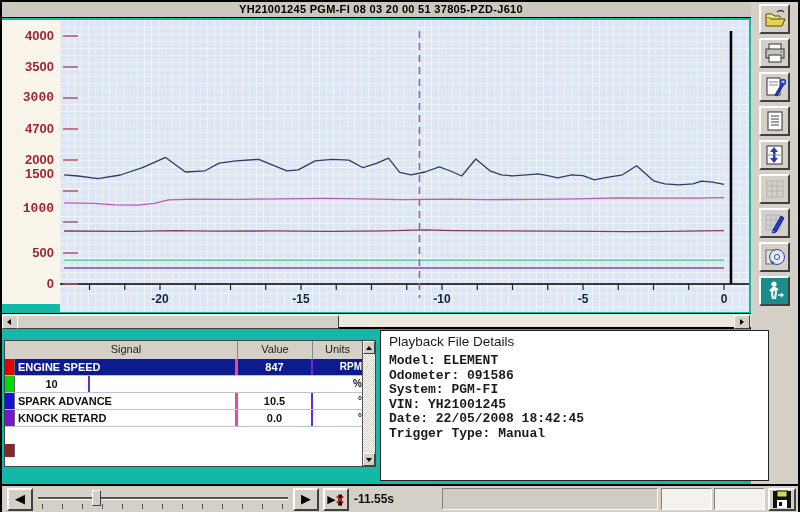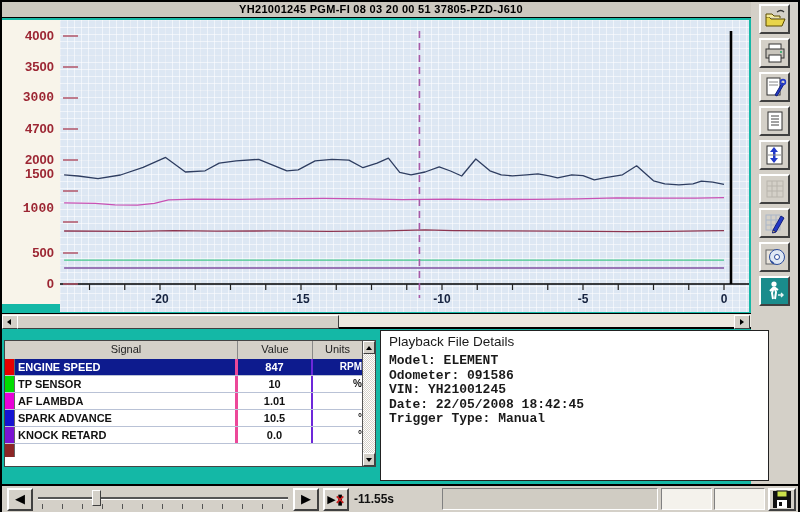--- a/index.html
+++ b/index.html
@@ -234,29 +234,22 @@
     </div>
     <div class="st-rows" id="strows">
         <div class="st-row sel">
           <span class="sw" style="background: rgb(232, 0, 0);"></span>
           <span class="c-sig">ENGINE SPEED</span>
           <span class="c-val">847</span>
           <span class="c-unit">RPM</span>
         </div>
         <div class="st-row">
           <span class="sw" style="background: rgb(0, 220, 0);"></span>
-          <span class="c-sig">TP SENSOR</span>
           <span class="c-val">10</span>
           <span class="c-unit">%</span>
-        </div>
-        <div class="st-row">
-          <span class="sw" style="background: rgb(232, 0, 216);"></span>
-          <span class="c-sig">AF LAMBDA</span>
-          <span class="c-val">1.01</span>
-          <span class="c-unit"></span>
         </div>
         <div class="st-row">
           <span class="sw" style="background: rgb(20, 20, 210);"></span>
           <span class="c-sig">SPARK ADVANCE</span>
           <span class="c-val">10.5</span>
           <span class="c-unit">°</span>
         </div>
         <div class="st-row">
           <span class="sw" style="background: rgb(122, 20, 210);"></span>
           <span class="c-sig">KNOCK RETARD</span>
@@ -273,20 +266,21 @@
         <span class="tri" style="left:2px;top:4px;border-left:3px solid transparent;border-right:3px solid transparent;border-top:4px solid #000;"></span>
       </div>
     </div>
   </div>
 
   <div class="details">
     <div class="pd-title">Playback File Details</div>
     <div id="pdlines">
         <div class="pd-line">Model: ELEMENT</div>
         <div class="pd-line">Odometer: 091586</div>
+        <div class="pd-line">System: PGM-FI</div>
         <div class="pd-line">VIN: YH21001245</div>
         <div class="pd-line">Date: 22/05/2008 18:42:45</div>
         <div class="pd-line">Trigger Type: Manual</div>
       </div>
   </div>
 
   <div class="bottombar">
     <div class="bb-btn" style="left:5px;">
       <span>◀</span>
     </div>

